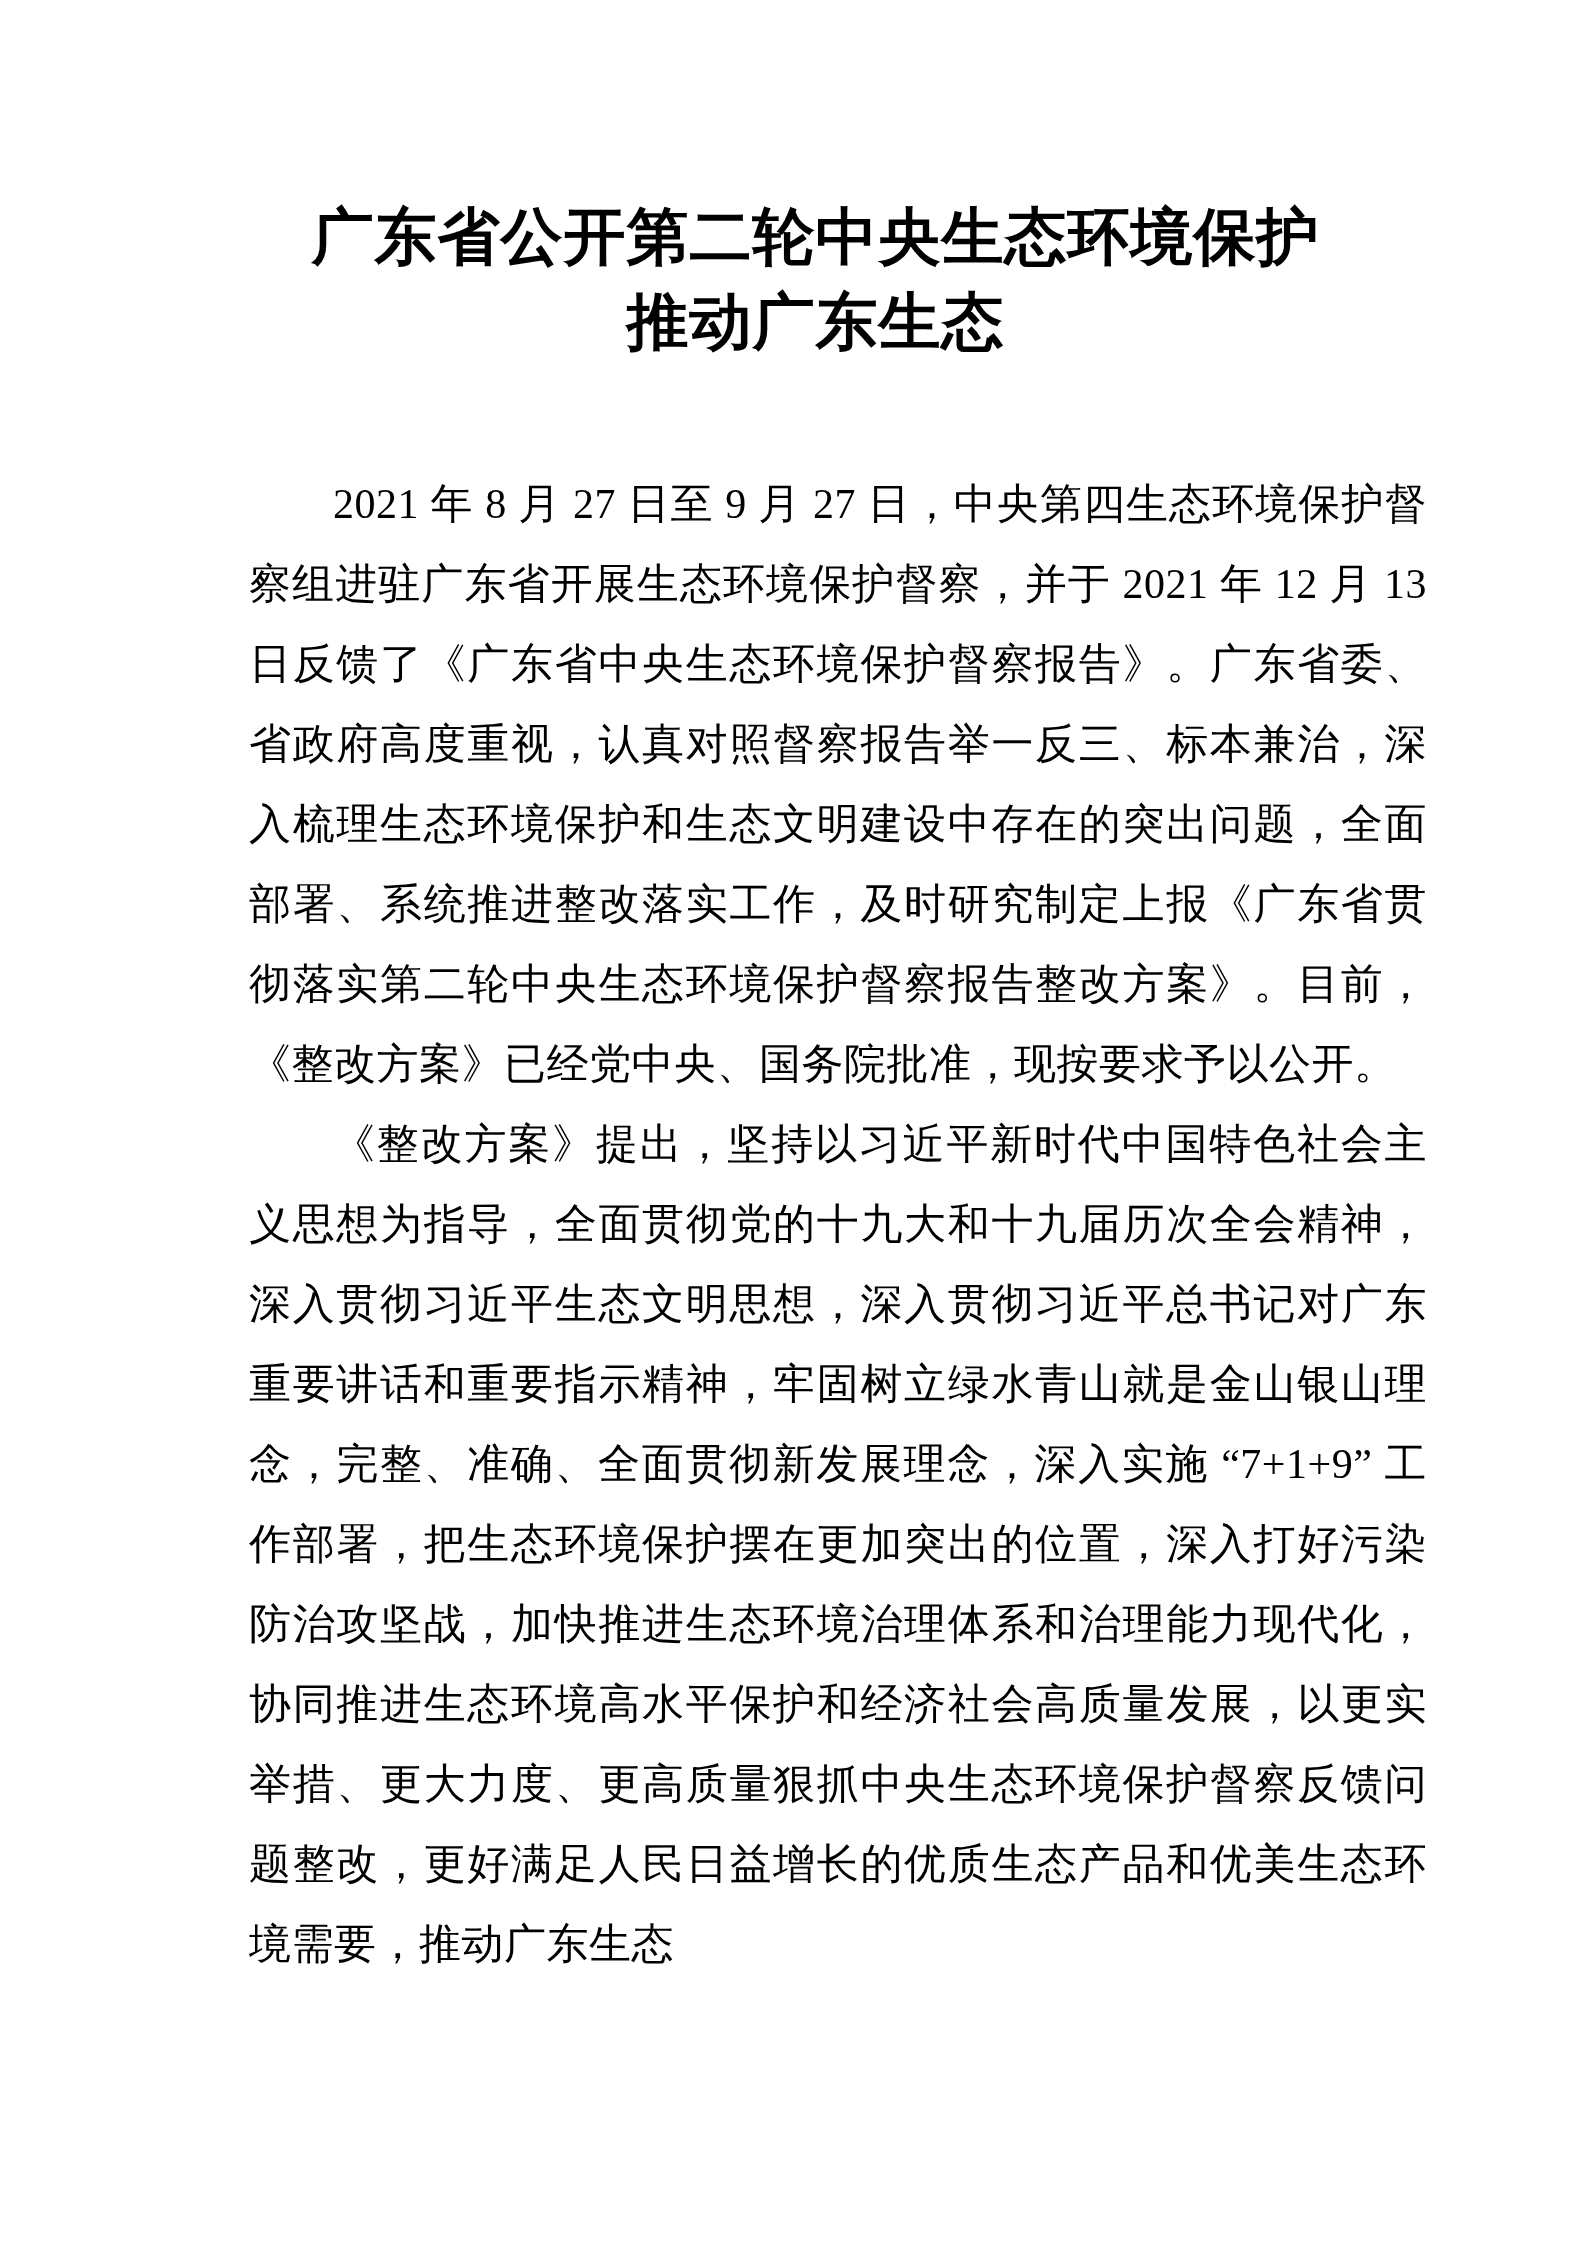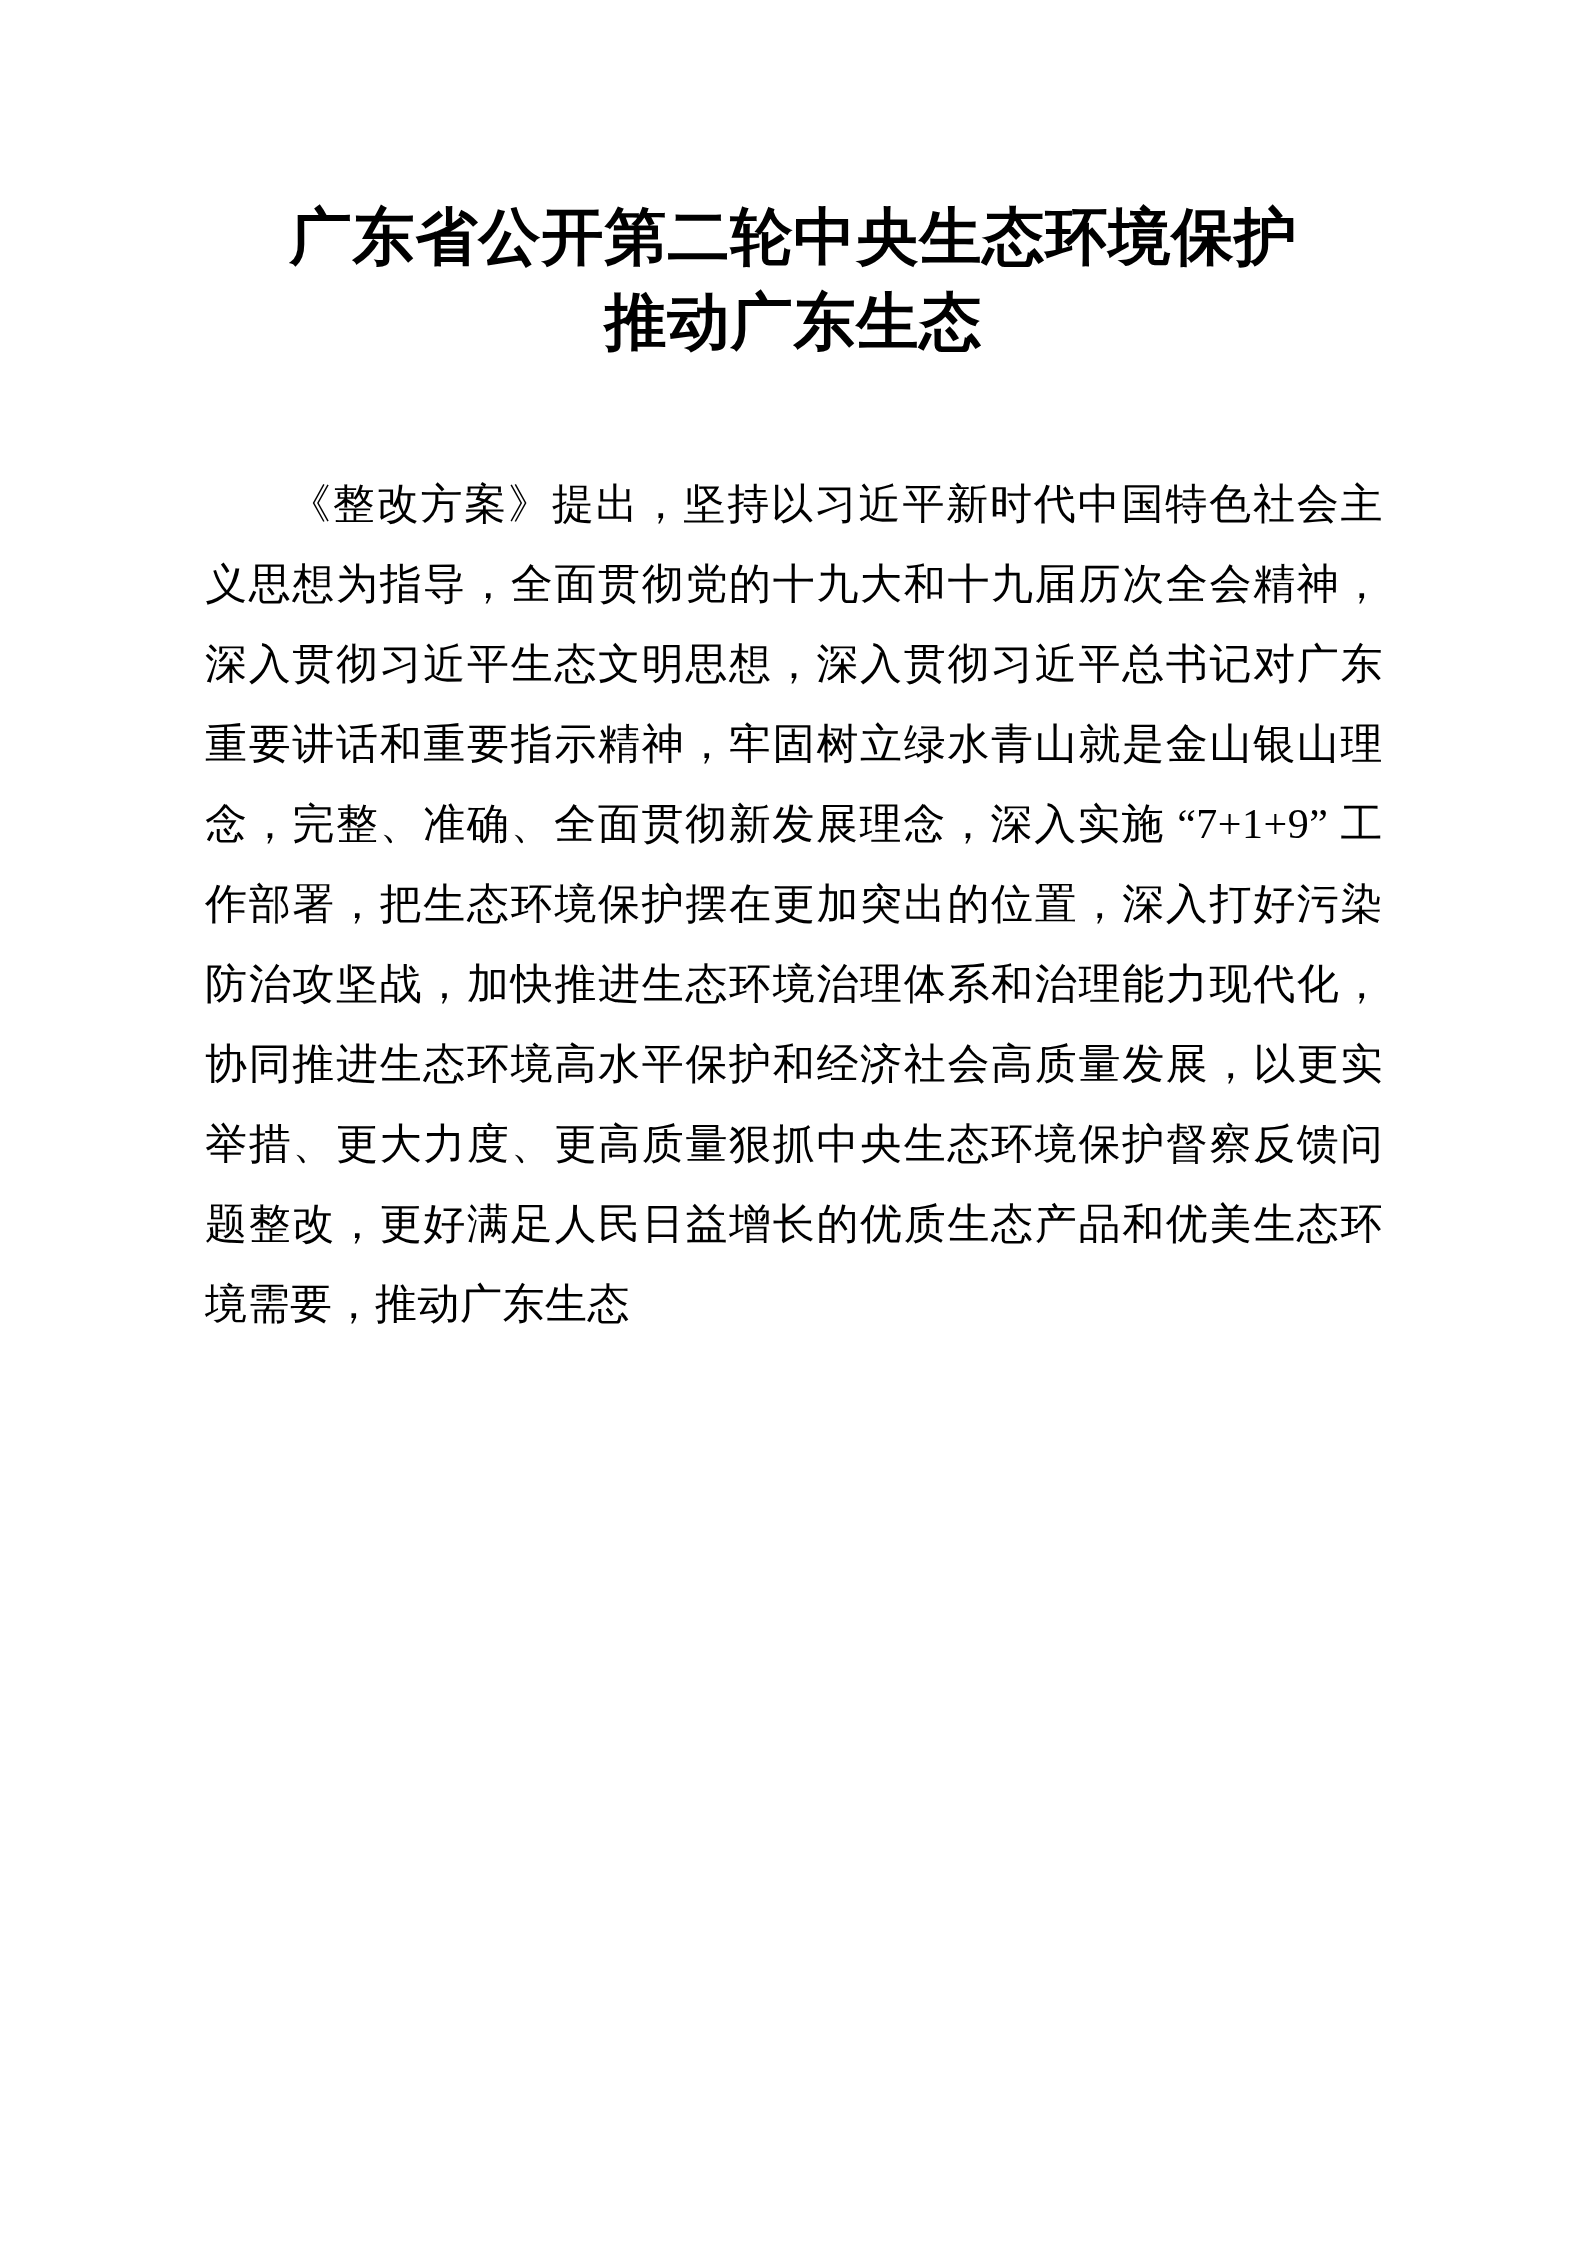--- a/index.html
+++ b/index.html
@@ -14,20 +14,21 @@
     color: #000000;
   }
   .page {
     position: relative;
     width: 1587px;
     height: 2078px;
     background: #ffffff;
     overflow: hidden;
     box-sizing: border-box;
     padding-top: 195px;
+    padding-left: 44px;
   }
   .title {
     margin: 0;
     text-align: center;
     font-size: 62px;
     line-height: 85px;
     font-weight: bold;
     letter-spacing: 1px;
   }
   .title .tl {
@@ -58,16 +59,17 @@
 </style>
 </head>
 <body>
 
 <div class="page">
   <h1 class="title">
     <span class="tl">广东省公开第二轮中央生态环境保护</span>
     <span class="tl">推动广东生态</span>
   </h1>
   <div class="content">
+    <p class="para">2021 年 8 月 27 日至 9 月 27 日，中央第四生态环境保护督察组进驻广东省开展生态环境保护督察，并于 2021 年 12 月 13 日反馈了《广东省中央生态环境保护督察报告》。广东省委、省政府高度重视，认真对照督察报告举一反三、标本兼治，深入梳理生态环境保护和生态文明建设中存在的突出问题，全面部署、系统推进整改落实工作，及时研究制定上报《广东省贯彻落实第二轮中央生态环境保护督察报告整改方案》。目前，《整改方案》已经党中央、国务院批准，现按要求予以公开。</p>
     <p class="para">《整改方案》提出，坚持以习近平新时代中国特色社会主义思想为指导，全面贯彻党的十九大和十九届历次全会精神，深入贯彻习近平生态文明思想，深入贯彻习近平总书记对广东重要讲话和重要指示精神，牢固树立绿水青山就是金山银山理念，完整、准确、全面贯彻新发展理念，深入实施 “7+1+9” 工作部署，把生态环境保护摆在更加突出的位置，深入打好污染防治攻坚战，加快推进生态环境治理体系和治理能力现代化，协同推进生态环境高水平保护和经济社会高质量发展，以更实举措、更大力度、更高质量狠抓中央生态环境保护督察反馈问题整改，更好满足人民日益增长的优质生态产品和优美生态环境需要，推动广东生态</p>
   </div>
   <div class="page-number">1</div>
 </div>
 
 </body></html>

